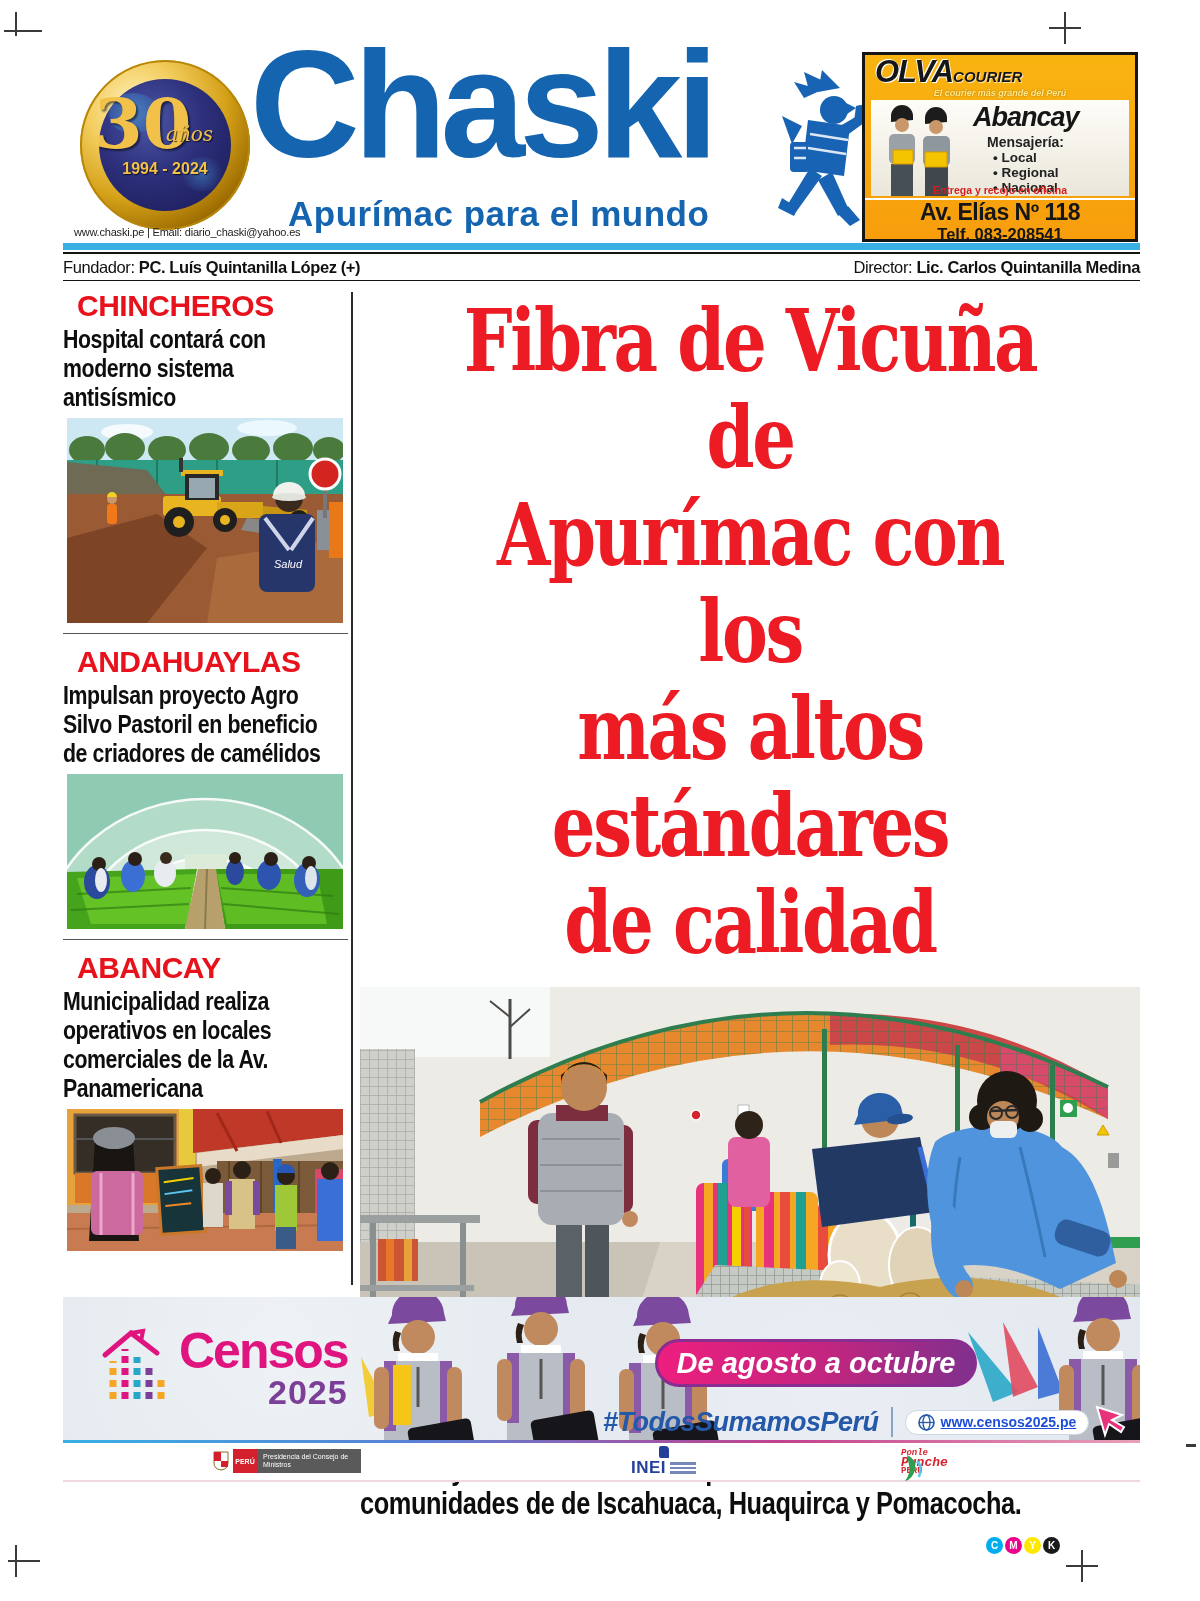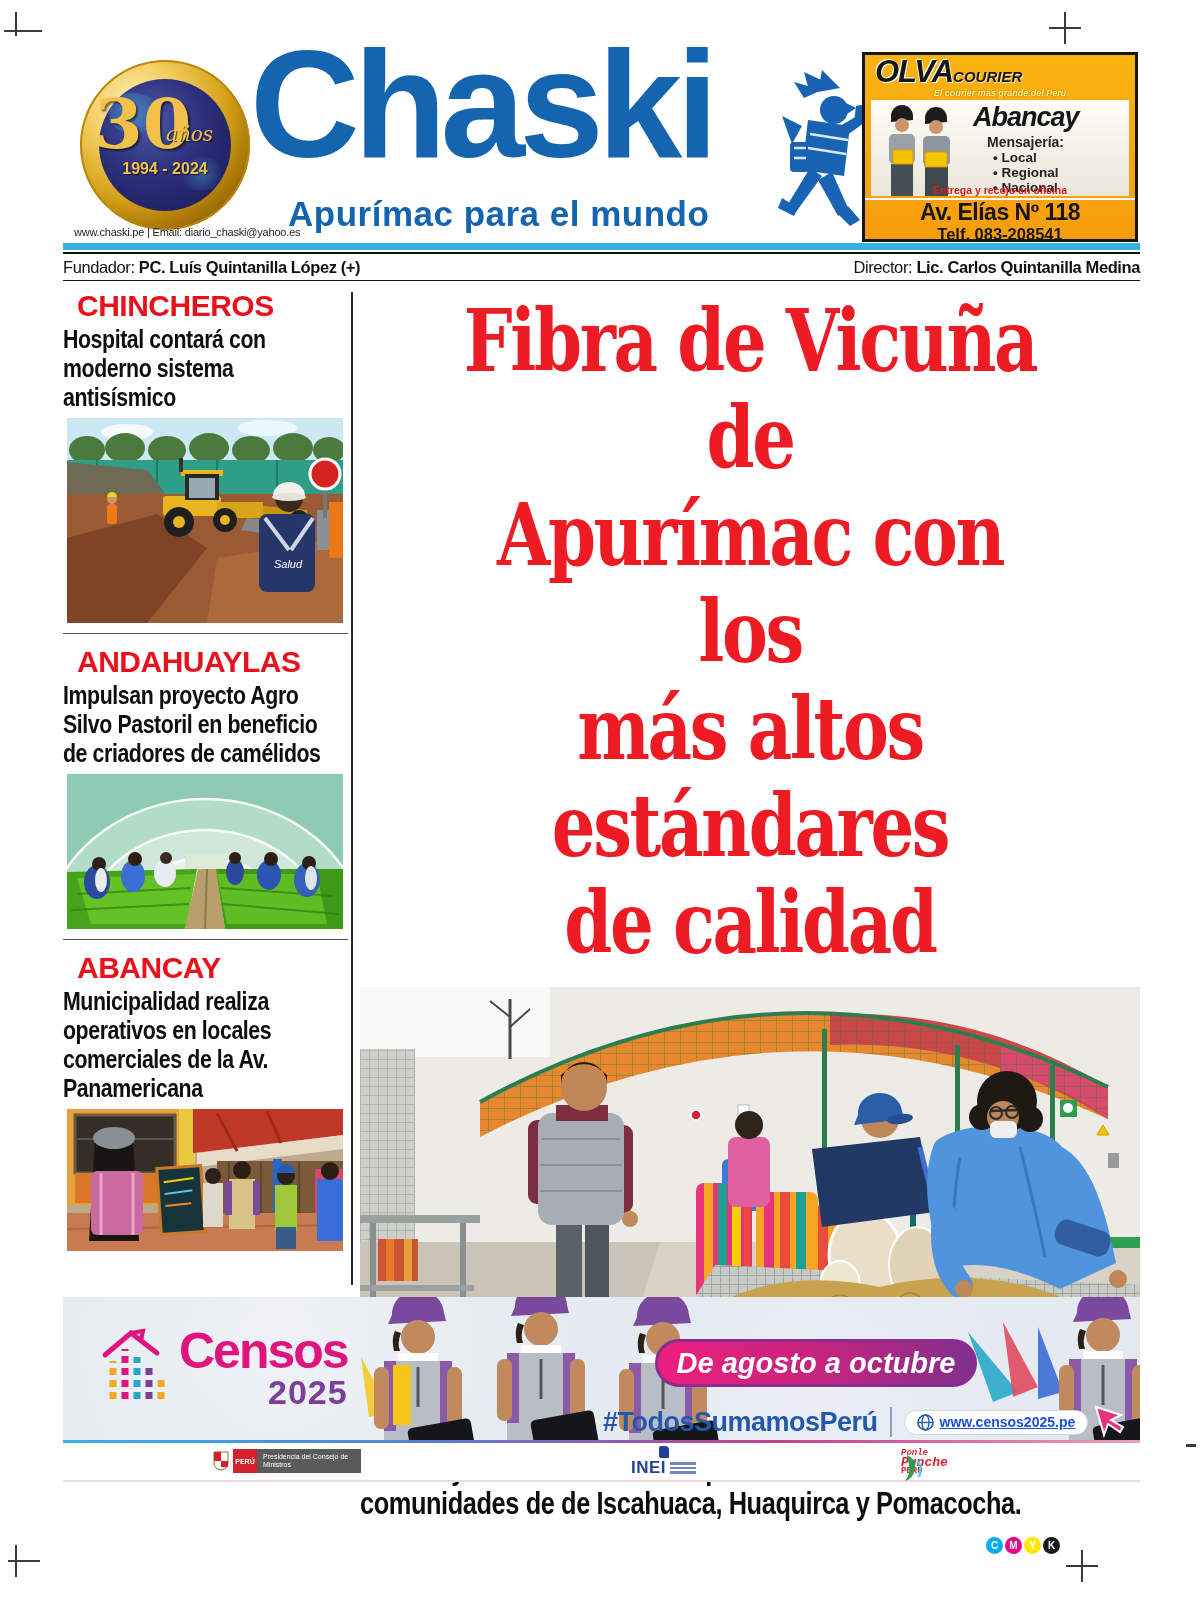--- a/index.html
+++ b/index.html
@@ -81,21 +81,21 @@
                 radial-gradient(circle at 70% 70%,#eaeef4 0%,transparent 45%),#e2e8ee;}
   .censos-logo{position:absolute;left:38px;top:30px;display:flex;align-items:flex-start;}
   .censos-words{margin-left:6px;}
   .censos-w1{display:block;font-size:50px;font-weight:bold;color:#e0147f;letter-spacing:-2px;line-height:48px;}
   .censos-w2{display:block;font-size:34px;font-weight:bold;color:#7b3f97;letter-spacing:1px;text-align:right;line-height:34px;}
   .dates-pill{position:absolute;left:592px;top:42px;width:322px;height:48px;border-radius:26px;
      background:linear-gradient(90deg,#ee1e7e 0%,#c0267f 55%,#80308e 100%);border:3px solid #8a2d90;
      display:flex;align-items:center;justify-content:center;color:#fff;font-style:italic;font-size:29px;
      font-weight:bold;letter-spacing:0;box-sizing:border-box;}
   .tag-row{position:absolute;left:540px;top:108px;display:flex;align-items:center;}
-  .hashtag{font-size:27px;font-weight:bold;color:#2458a8;letter-spacing:-0.5px;}
+  .hashtag{font-size:27px;font-weight:bold;font-style:italic;color:#2458a8;letter-spacing:-0.5px;}
   .tag-sep{width:2px;height:30px;background:#8aa4c8;margin:0 12px;}
   .url-pill{display:flex;align-items:center;background:#fff;border:1.5px solid #cdd8e4;border-radius:16px;
      padding:3px 12px;}
   .url-text{font-size:14px;font-weight:bold;color:#1d4ed8;margin-left:6px;text-decoration:underline;}
   .banner-divider{height:3px;background:linear-gradient(90deg,#38b0e4,#5a7fd4,#c2418e,#e8a0b8);}
   .censos-strip{position:relative;height:37px;background:#fff;border-bottom:2px solid #f0d8e0;}
   .pcm-logo{position:absolute;left:150px;top:6px;display:flex;align-items:center;}
   .pcm-red{width:24px;height:24px;background:#d41f2c;color:#fff;font-size:7px;font-weight:bold;
      display:flex;align-items:center;justify-content:center;}
   .pcm-gray{width:104px;height:24px;background:#5a5a5a;color:#fff;font-size:7px;line-height:8px;

